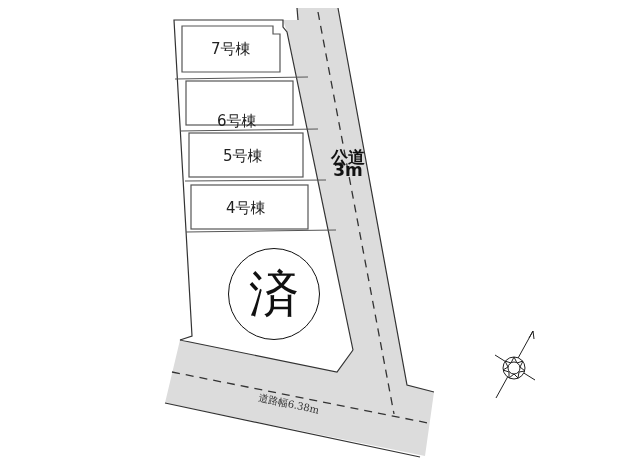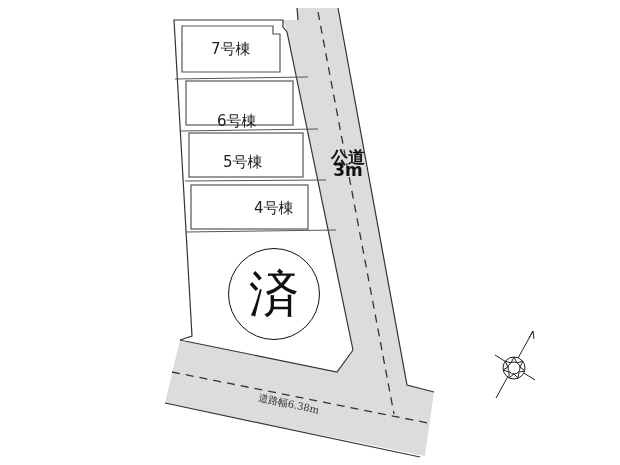--- a/index.html
+++ b/index.html
@@ -42,22 +42,22 @@
     <line x1="495" y1="355" x2="535" y2="380"></line>
     <circle cx="514" cy="368" r="11" fill="#fff"></circle>
     <circle cx="514" cy="368" r="6"></circle>
     <polygon points="514,357 517,363 523,361 520,367 525,371 519,372 518,378 514,374 509,378 509,372 503,370 508,367 505,361 511,363" fill="none"></polygon>
     <polyline points="529,338 533,331 534,339"></polyline>
   </g>
 </svg>
 
 <div class="lbl" style="left:211px;top:40px;text-align:right;">7号棟</div>
 <div class="lbl" style="left:217px;top:112px;">6号棟</div>
-<div class="lbl" style="left:223px;top:153px;">5号棟</div>
-<div class="lbl" style="left:226px;top:199px;margin-left:28px;">4号棟</div>
+<div class="lbl" style="left:223px;top:147px;">5号棟</div>
+<div class="lbl" style="left:226px;top:199px;">4号棟</div>
 
 <div class="sold">
     <span>済</span>
   </div>
 
 <div class="road-lbl" style="left:331px;top:151px;">
   <div>公道</div>
   <div>3m</div>
 </div>
 

